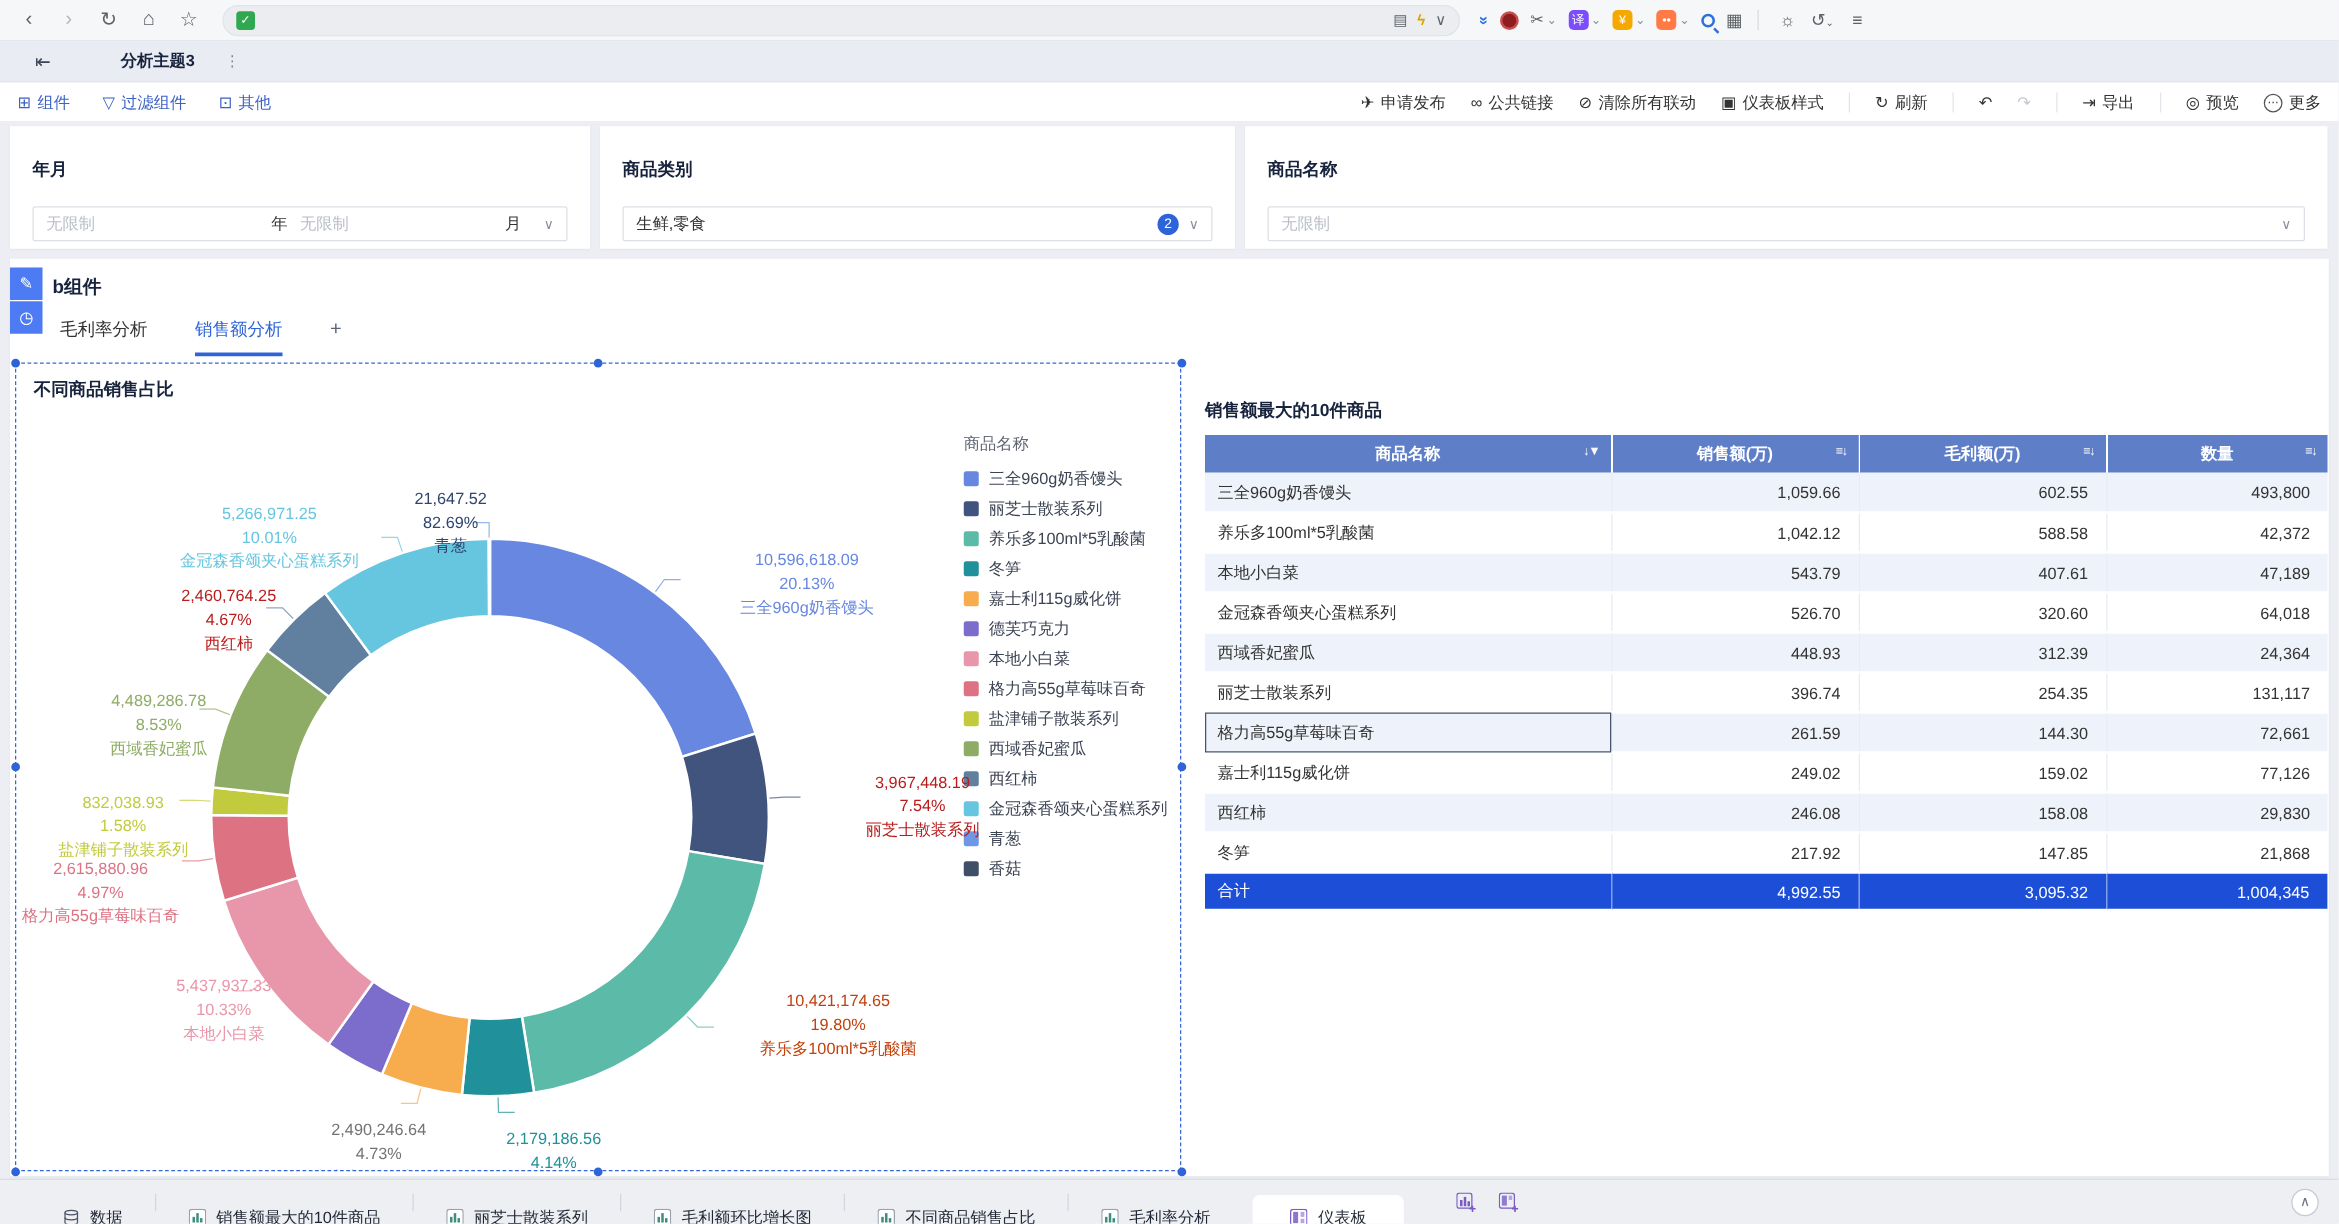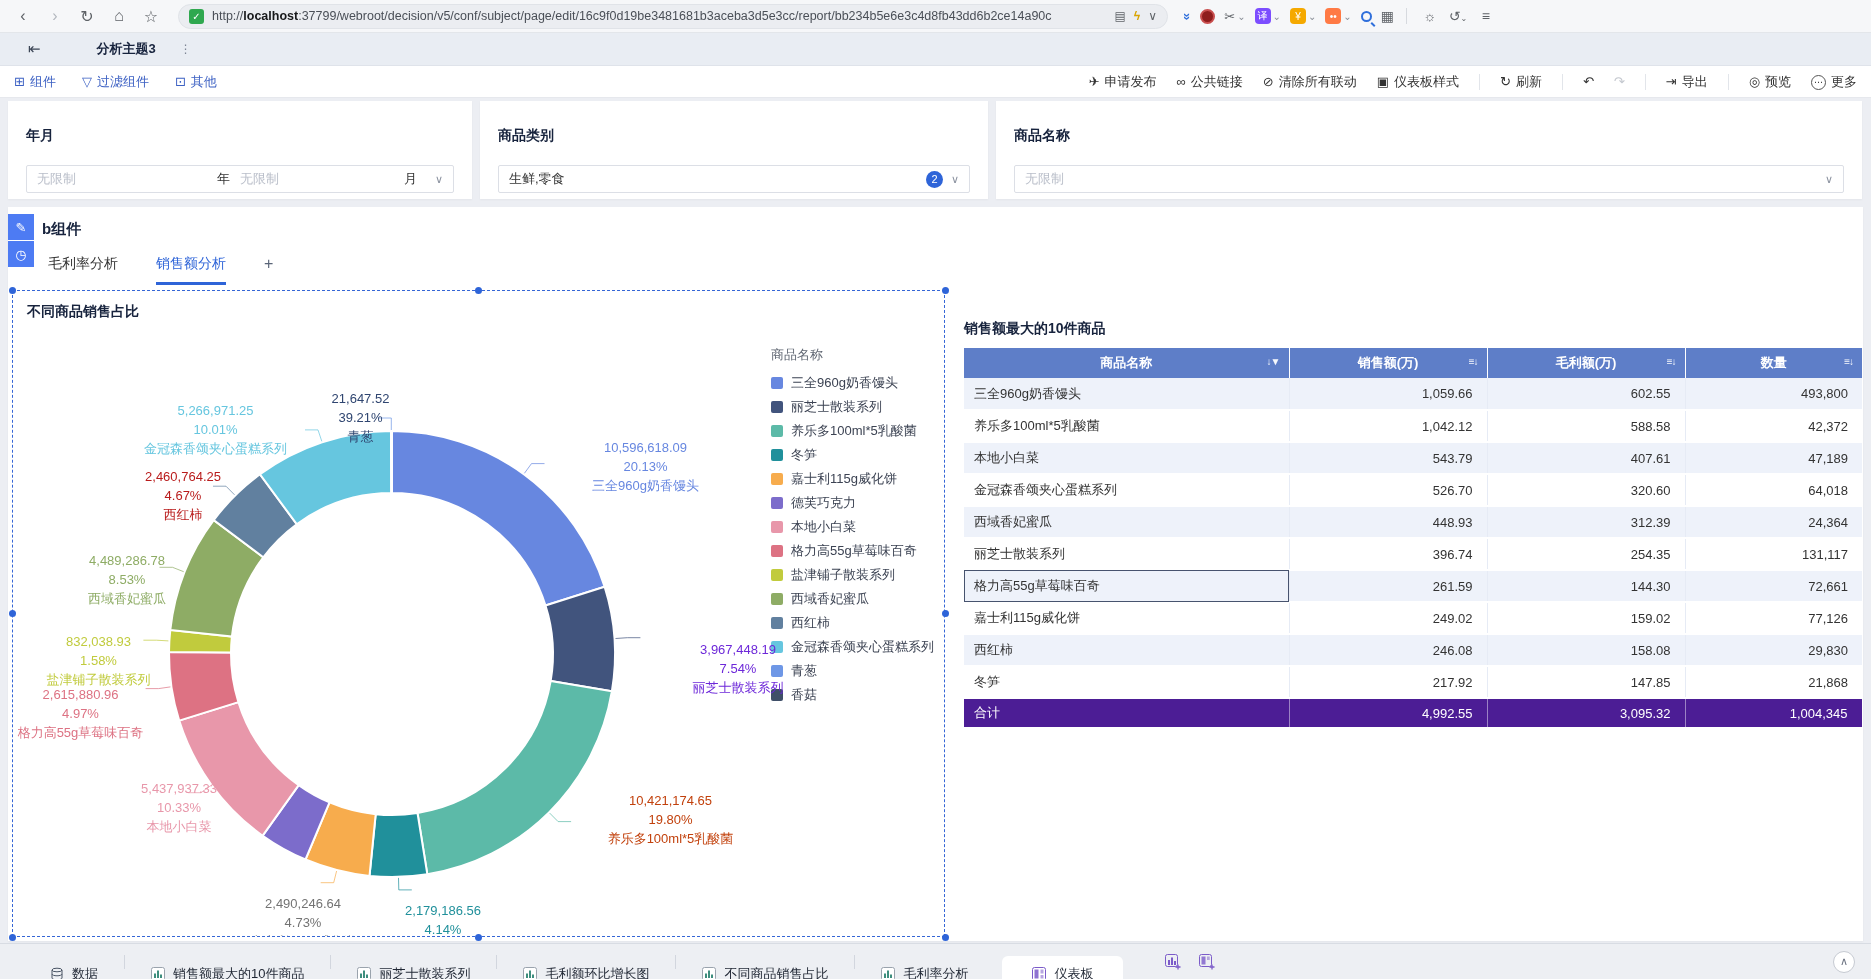--- a/index.html
+++ b/index.html
@@ -85,21 +85,21 @@
   table.grid { position:absolute; left:8px; top:48px; border-collapse:collapse; table-layout:fixed; width:898px; font-size:13px; }
   .grid th { background:#5e7ec8; color:#fff; height:30px; font-weight:bold; position:relative; text-align:center; border-right:1px solid rgba(255,255,255,.35); }
   .grid th:last-child { border-right:none; }
   .grid th .sort { position:absolute; right:9px; top:8px; font-size:10px; font-weight:normal; opacity:.95; letter-spacing:-1px; }
   .grid td { height:32px; border-right:1px solid #e6ebf5; border-bottom:2px solid #fff; }
   .grid td:last-child { border-right:none; }
   .grid tr.odd td { background:#eef2fa; }
   .grid td.name { padding-left:10px; text-align:left; }
   .grid td.num { padding-right:14px; text-align:right; }
   .grid td.selcell { outline:1.5px solid #47536e; outline-offset:-1.5px; }
-  .grid tr.total td { background:#4c1d95; color:#fff; height:30px; border-right:1px solid rgba(255,255,255,.45); }
+  .grid tr.total td { background:#1d4ed8; color:#fff; height:30px; border-right:1px solid rgba(255,255,255,.45); }
 
   
   .bottom-bar { position:absolute; left:0; top:943px; width:1871px; height:36px; background:#edeff3; border-top:1px solid #d8dce3; display:flex; align-items:center; padding-left:50px; }
   .bb-item { display:flex; align-items:center; gap:8px; font-size:13px; color:#1f2633; cursor:pointer; white-space:nowrap;margin-top:24px; }
   .bb-sep { width:1px; height:14px; background:#d2d6de; margin:0 26px; }
   .bb-item.active { background:#fff; height:36px; padding:0 30px; border-radius:6px 6px 0 0; margin-left:34px; }
   .bb-icons { display:flex; align-items:center; gap:18px; margin-left:42px; }
   .bb-iconbtn { cursor:pointer; display:flex; }
   .collapse-btn { margin-left:auto; margin-right:16px; width:22px; height:22px; border:1px solid #c6cad2; border-radius:50%; background:#fff; color:#6b7280; font-size:11px; display:flex; align-items:center; justify-content:center; cursor:pointer; }
 </style>
@@ -107,21 +107,20 @@
 <body>
 
 <div class="browser-bar">
   <div class="nav-ic">‹</div>
   <div class="nav-ic dim">›</div>
   <div class="nav-ic">↻</div>
   <div class="nav-ic">⌂</div>
   <div class="nav-ic">☆</div>
   <div class="url-pill">
     <div class="shield">✓</div>
-    <div class="url-text"><span>http://</span><b>localhost</b><span>:37799/webroot/decision/v5/conf/subject/page/edit/16c9f0d19be3481681b3aceba3d5e3cc/report/bb234b5e6e3c4d8fb43dd6b2ce14a90c</span></div>
     <div class="pill-right">
       <span>▤</span>
       <span class="bolt">ϟ</span>
       <span>∨</span>
     </div>
   </div>
   <div class="ext-row">
     <div class="ext">
         <span class="ext-chev">»</span>
       </div>
@@ -297,21 +296,21 @@
         <polyline points="221.5,203.8 213.0,195.2 200.0,195.2" fill="none" stroke="#61809F" stroke-opacity=".7" stroke-width="1"></polyline>
         <polyline points="308.8,150.3 305.0,138.9 292.0,138.9" fill="none" stroke="#66C6DF" stroke-opacity=".7" stroke-width="1"></polyline>
         <polyline points="378.3,139.0 378.3,127.0 365.3,127.0" fill="none" stroke="#6E97E6" stroke-opacity=".7" stroke-width="1"></polyline>
       </svg>
     <div id="dlabels">
         <div class="dlabel" style="left: 545px; top: 147px; width: 175px; color: rgb(103, 135, 224);">
           <div>10,596,618.09</div>
           <div>20.13%</div>
           <div>三全960g奶香馒头</div>
         </div>
-        <div class="dlabel" style="left: 640px; top: 349px; width: 170px; color: #6d28d9;">
+        <div class="dlabel" style="left: 640px; top: 325px; width: 170px; color: #b91c1c;">
           <div>3,967,448.19</div>
           <div>7.54%</div>
           <div>丽芝士散装系列</div>
         </div>
         <div class="dlabel" style="left: 565px; top: 500px; width: 185px; color: #c2410c;">
           <div>10,421,174.65</div>
           <div>19.80%</div>
           <div>养乐多100ml*5乳酸菌</div>
         </div>
         <div class="dlabel" style="left: 370px; top: 610px; width: 120px; color: rgb(32, 144, 155);">
@@ -348,21 +347,21 @@
           <div>4.67%</div>
           <div>西红柿</div>
         </div>
         <div class="dlabel" style="left: 100px; top: 110px; width: 205px; color: rgb(102, 198, 223);">
           <div>5,266,971.25</div>
           <div>10.01%</div>
           <div>金冠森香颂夹心蛋糕系列</div>
         </div>
         <div class="dlabel" style="left: 300px; top: 98px; width: 95px; color: rgb(47, 69, 112);">
           <div>21,647.52</div>
-          <div>39.21%</div>
+          <div>82.69%</div>
           <div>青葱</div>
         </div>
       </div>
     <div class="legend">
       <div class="legend-title">商品名称</div>
       <div id="legend-items">
           <div class="legend-item">
             <span class="sw" style="background: rgb(103, 135, 224);"></span>
             <span>三全960g奶香馒头</span>
           </div>

